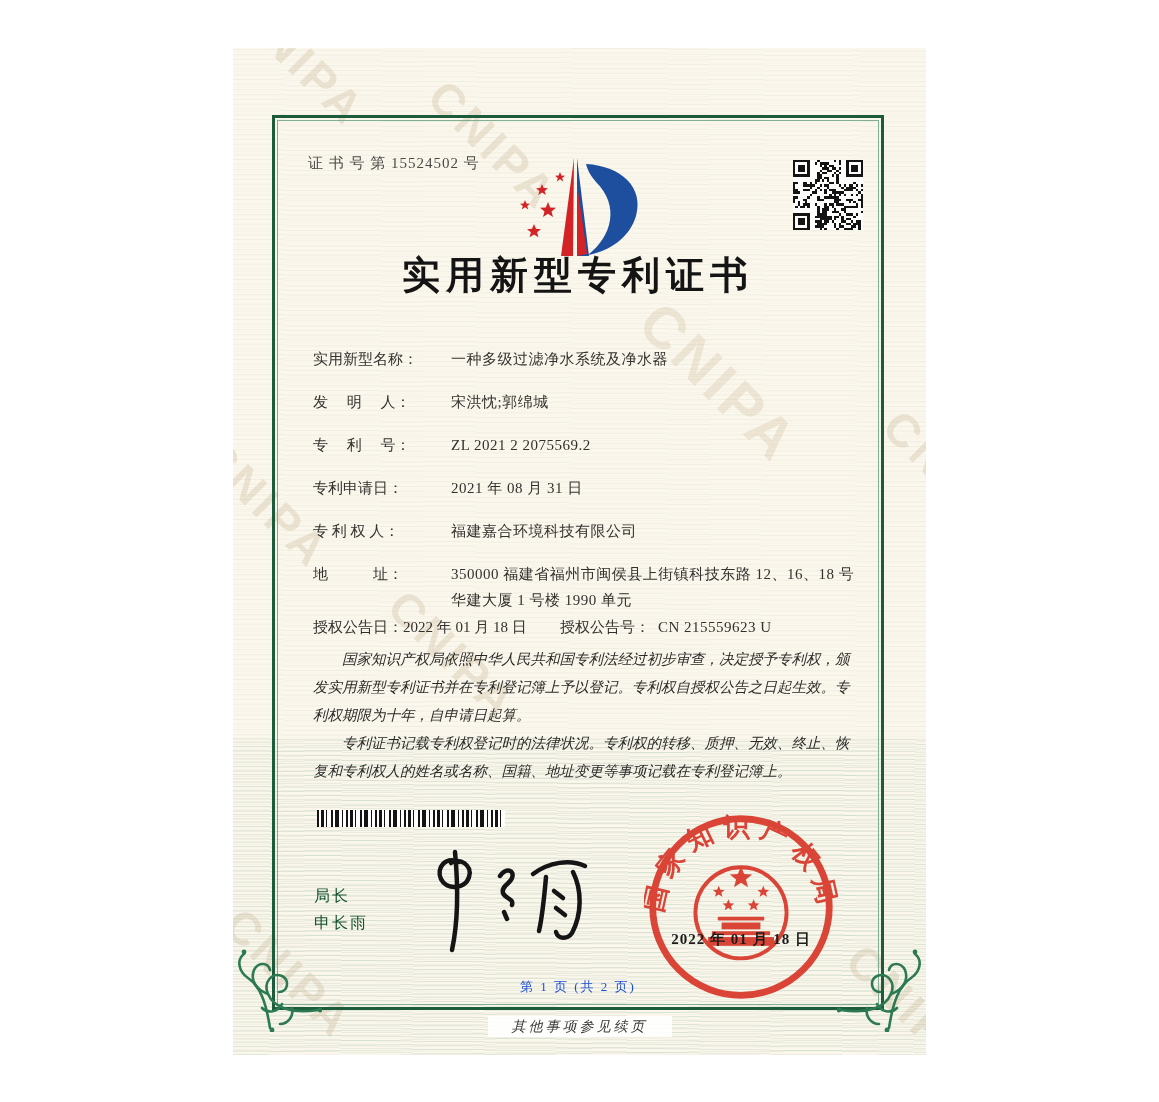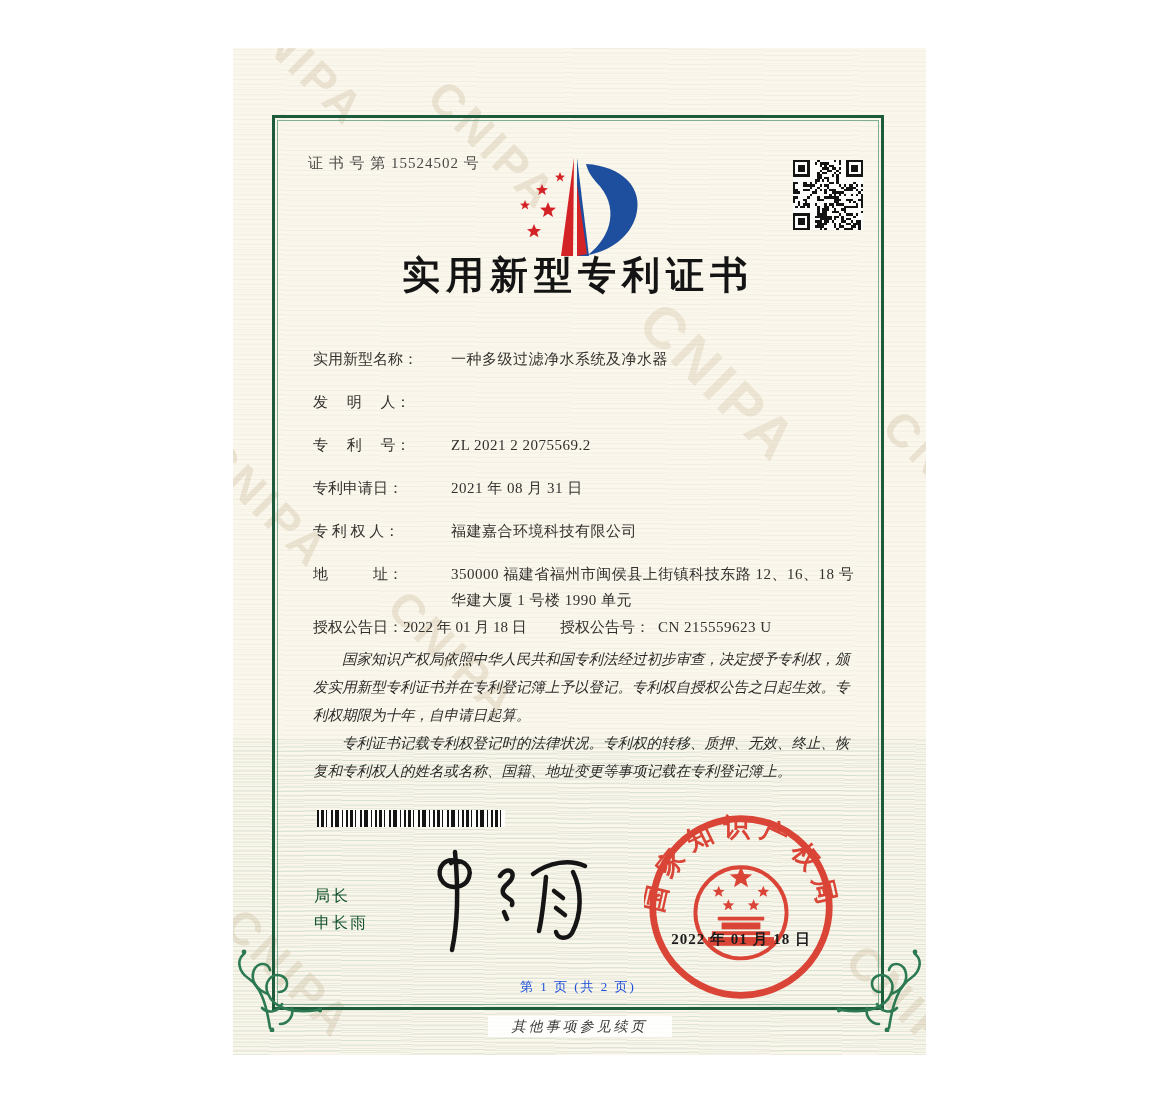--- a/index.html
+++ b/index.html
@@ -414,20 +414,21 @@
 
     <div class="title">实用新型专利证书</div>
 
     <div class="fields">
       <div class="field-row">
         <span class="field-label">实用新型名称：</span>
         <span class="field-value">一种多级过滤净水系统及净水器</span>
       </div>
       <div class="field-row">
         <span class="field-label">发　 明　 人：</span>
+        <span class="field-value">宋洪忱;郭绵城</span>
       </div>
       <div class="field-row">
         <span class="field-label">专　 利　 号：</span>
         <span class="field-value">ZL 2021 2 2075569.2</span>
       </div>
       <div class="field-row">
         <span class="field-label">专利申请日：</span>
         <span class="field-value">2021 年 08 月 31 日</span>
       </div>
       <div class="field-row">

